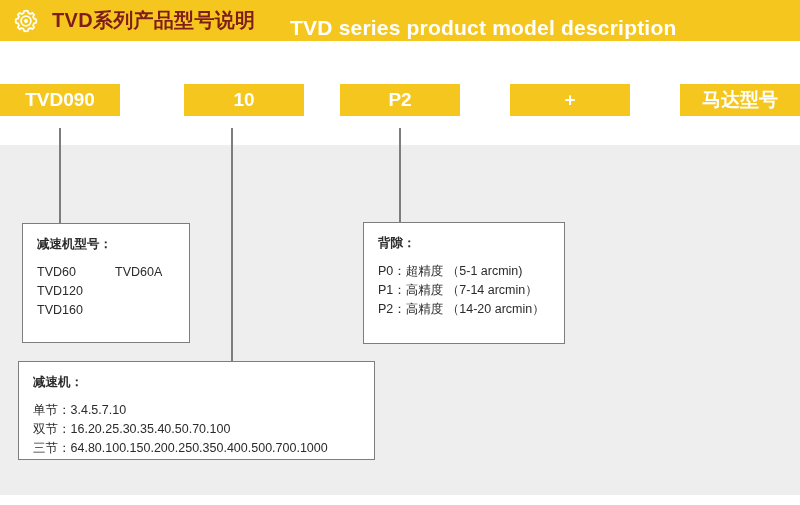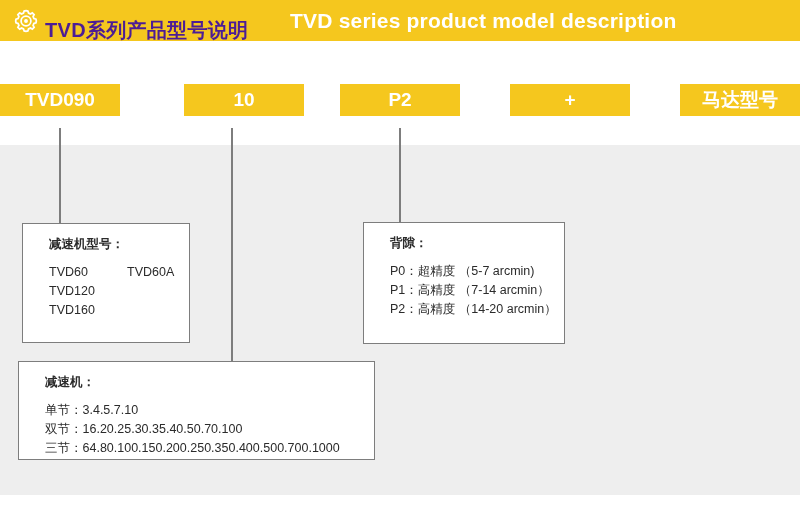--- a/index.html
+++ b/index.html
@@ -29,35 +29,34 @@
   }
   .gear-icon {
     position: absolute;
     left: 12px;
     top: 7px;
     width: 28px;
     height: 28px;
   }
   .header-title-cn {
     position: absolute;
-    left: 45px;
+    left: 52px;
     top: 0;
     height: 41px;
     line-height: 41px;
-    color: #4c1d95;
+    color: #7f1d1d;
     font-size: 20px;
     font-weight: bold;
     letter-spacing: 0.3px;
     white-space: nowrap;
-    margin-top: 10px;
   }
   .header-title-en {
     position: absolute;
     left: 290px;
-    top: 0;
+    top: 7px;
     height: 41px;
     line-height: 41px;
     color: #ffffff;
     font-size: 21px;
     font-weight: bold;
     letter-spacing: 0.2px;
     white-space: nowrap;
   }
 
   
@@ -100,21 +99,21 @@
   .conn-a { left: 59px;  top: 128px; height: 96px; }
   .conn-b { left: 231px; top: 128px; height: 233px; }
   .conn-c { left: 399px; top: 128px; height: 95px; }
 
   
   .info-box {
     position: absolute;
     background: #ffffff;
     border: 1.5px solid #7d7d7d;
     box-sizing: border-box;
-    padding: 12px 14px 10px 26px;
+    padding: 12px 14px 10px 14px;
   }
   .info-box.ib-models   { left: 22px;  top: 223px; width: 168px; height: 120px; }
   .info-box.ib-backlash { left: 363px; top: 222px; width: 202px; height: 122px; }
   .info-box.ib-ratio    { left: 18px;  top: 361px; width: 357px; height: 99px; }
 
   .info-title {
     font-size: 12.5px;
     font-weight: bold;
     color: #2b2b2b;
     margin: 0 0 10px 0;
@@ -173,21 +172,21 @@
     <span class="model-col-b"></span>
   </div>
   <div class="model-row">
     <span class="model-col-a">TVD160</span>
     <span class="model-col-b"></span>
   </div>
 </div>
 
 <div class="info-box ib-backlash">
   <div class="info-title">背隙：</div>
-  <div class="info-line">P0：超精度 （5-7 arcmin)</div>
+  <div class="info-line">P0：超精度 （5-1 arcmin)</div>
   <div class="info-line">P1：高精度 （7-14 arcmin）</div>
   <div class="info-line">P2：高精度 （14-20 arcmin）</div>
 </div>
 
 <div class="info-box ib-ratio">
   <div class="info-title">减速机：</div>
   <div class="info-line">单节：3.4.5.7.10</div>
   <div class="info-line">双节：16.20.25.30.35.40.50.70.100</div>
   <div class="info-line">三节：64.80.100.150.200.250.350.400.500.700.1000</div>
 </div>

